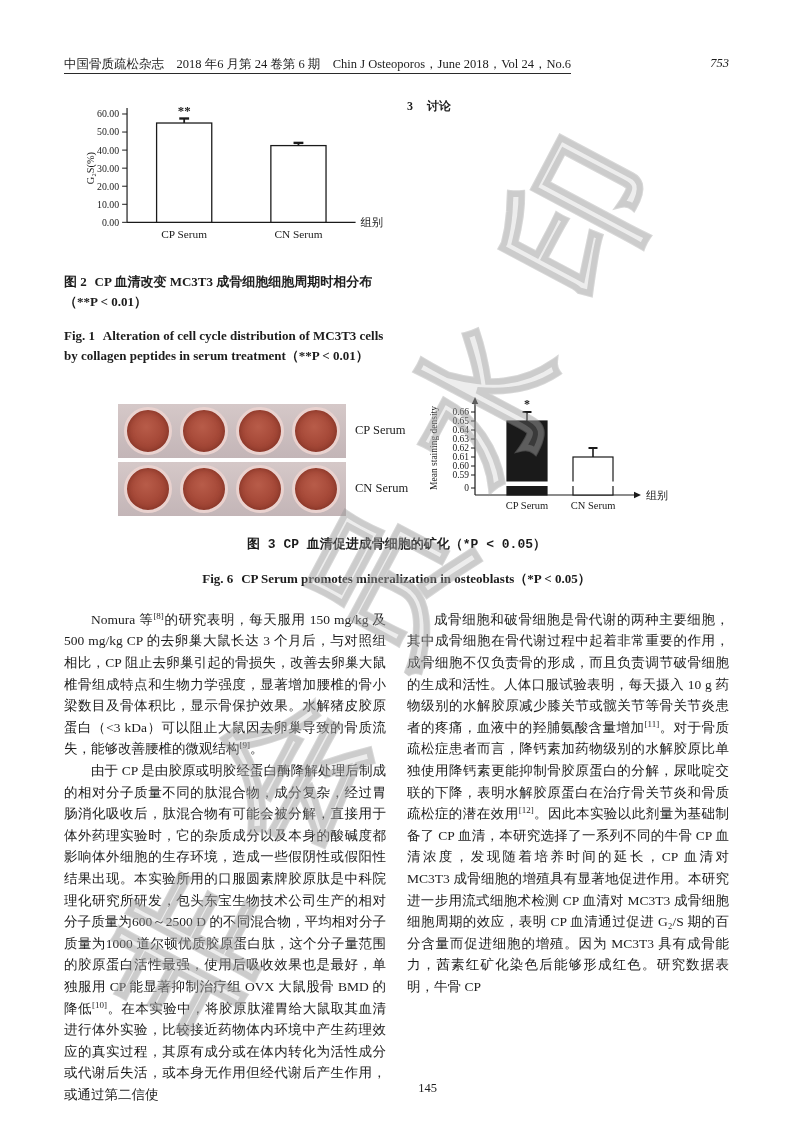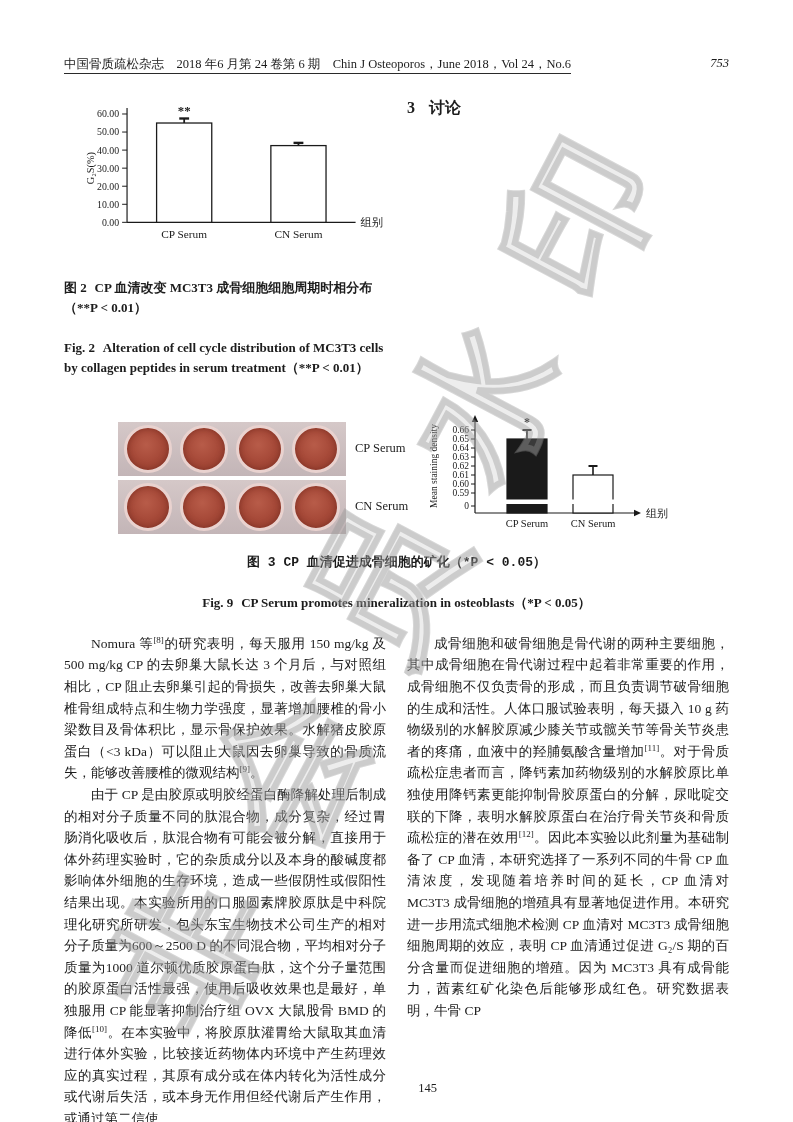--- a/index.html
+++ b/index.html
@@ -18,25 +18,25 @@
       -webkit-text-stroke:2px rgba(150,150,150,0.38);}
   
   .two-col{display:flex;gap:21px;}
   .col{width:322px;}
   .top-row{margin-top:22px;min-height:252px;}
   .body-row{margin-top:20px;justify-content:center;}
   p.body{margin:0;font-size:13.5px;line-height:1.6;text-align:justify;}
   p.indent{text-indent:2em;}
   sup{font-size:9px;line-height:0;}
   
-  .sec-h{font-size:16px;font-weight:bold;margin:2px 0 12px 0;}
+  .sec-h{font-size:12px;font-weight:bold;margin:2px 0 12px 0;}
   .sec-h .num{margin-right:14px;}
   
   .fig2-chart{display:block;margin:4px auto 10px auto;}
-  .cap{font-size:13px;line-height:1.55;margin:20px 0;}
+  .cap{font-size:13px;line-height:1.55;margin:14px 0;}
   .cap b{margin-right:0.6em;}
   .cap-bold{font-weight:bold;}
   .cap-center{text-align:center;}
   
   .fig3{margin-top:14px;}
   .fig3-flex{display:flex;justify-content:center;align-items:center;gap:6px;}
   .wellcol{display:flex;flex-direction:column;gap:4px;}
   .wellrow{display:flex;align-items:center;gap:9px;}
   .strip{display:flex;align-items:center;gap:8px;padding:3px 6px;
          background:linear-gradient(#d5c8c8,#c3b5b7);}
@@ -93,21 +93,21 @@
             <line x1="238" y1="46.08333333333333" x2="238" y2="43.33333333333334" stroke="#1a1a1a" stroke-width="1.8"></line>
             <line x1="233" y1="43.33333333333334" x2="243" y2="43.33333333333334" stroke="#1a1a1a" stroke-width="2.4"></line>
             <text x="238" y="140" text-anchor="middle" font-size="11.5" fill="#1a1a1a">CN Serum</text>
             <text x="301" y="128" font-size="11.5" fill="#1a1a1a">组别</text>
             <text x="30" y="69" text-anchor="middle" font-size="10.5" fill="#1a1a1a" transform="rotate(-90 30 69)">G₂S(%)</text>
           </svg>
         <p class="cap cap-bold">
           <b>图 2</b><span>CP 血清改变 MC3T3 成骨细胞细胞周期时相分布（**P &lt; 0.01）</span>
         </p>
         <p class="cap cap-bold">
-          <b>Fig. 2</b><span>Alteration of cell cycle distribution of MC3T3 cells by collagen peptides in serum treatment（**P &lt; 0.01）</span>
+          <b>Fig. 1</b><span>Alteration of cell cycle distribution of MC3T3 cells by collagen peptides in serum treatment（**P &lt; 0.01）</span>
         </p>
       </div>
       <div class="col">
         <div class="sec-h">
           <span class="num">3</span><span>讨论</span>
         </div>
       </div>
     </div>
 
     <div class="fig3">
@@ -166,21 +166,21 @@
             <line x1="46" y1="16.999999999999943" x2="50" y2="16.999999999999943" stroke="#1a1a1a" stroke-width="1"></line>
             <text x="44" y="19.999999999999943" text-anchor="end" font-size="9.5" fill="#1a1a1a">0.66</text>
             <text x="221" y="104" font-size="11" fill="#1a1a1a">组别</text>
             <text x="12" y="53" text-anchor="middle" font-size="9.5" fill="#1a1a1a" transform="rotate(-90 12 53)">Mean staining density</text>
           </svg>
       </div>
       <p class="cap cap-bold cap-center fig3-cap">
         <b>图 3</b><span>CP 血清促进成骨细胞的矿化（*P &lt; 0.05）</span>
       </p>
       <p class="cap cap-bold cap-center">
-        <b>Fig. 9</b><span>CP Serum promotes mineralization in osteoblasts（*P &lt; 0.05）</span>
+        <b>Fig. 6</b><span>CP Serum promotes mineralization in osteoblasts（*P &lt; 0.05）</span>
       </p>
     </div>
 
     <div class="two-col body-row">
       <div class="col">
         <p class="body indent cjk-para">Nomura 等<sup>[8]</sup>的研究表明，每天服用 150 mg/kg 及 500 mg/kg CP 的去卵巢大鼠长达 3 个月后，与对照组相比，CP 阻止去卵巢引起的骨损失，改善去卵巢大鼠椎骨组成特点和生物力学强度，显著增加腰椎的骨小梁数目及骨体积比，显示骨保护效果。水解猪皮胶原蛋白（&lt;3 kDa）可以阻止大鼠因去卵巢导致的骨质流失，能够改善腰椎的微观结构<sup>[9]</sup>。</p>
         <p class="body indent cjk-para">由于 CP 是由胶原或明胶经蛋白酶降解处理后制成的相对分子质量不同的肽混合物，成分复杂，经过胃肠消化吸收后，肽混合物有可能会被分解，直接用于体外药理实验时，它的杂质成分以及本身的酸碱度都影响体外细胞的生存环境，造成一些假阴性或假阳性结果出现。本实验所用的口服圆素牌胶原肽是中科院理化研究所研发，包头东宝生物技术公司生产的相对分子质量为600～2500 D 的不同混合物，平均相对分子质量为1000 道尔顿优质胶原蛋白肽，这个分子量范围的胶原蛋白活性最强，使用后吸收效果也是最好，单独服用 CP 能显著抑制治疗组 OVX 大鼠股骨 BMD 的降低<sup>[10]</sup>。在本实验中，将胶原肽灌胃给大鼠取其血清进行体外实验，比较接近药物体内环境中产生药理效应的真实过程，其原有成分或在体内转化为活性成分或代谢后失活，或本身无作用但经代谢后产生作用，或通过第二信使</p>
       </div>
       <div class="col">
         <p class="body indent cjk-para">成骨细胞和破骨细胞是骨代谢的两种主要细胞，其中成骨细胞在骨代谢过程中起着非常重要的作用，成骨细胞不仅负责骨的形成，而且负责调节破骨细胞的生成和活性。人体口服试验表明，每天摄入 10 g 药物级别的水解胶原减少膝关节或髋关节等骨关节炎患者的疼痛，血液中的羟脯氨酸含量增加<sup>[11]</sup>。对于骨质疏松症患者而言，降钙素加药物级别的水解胶原比单独使用降钙素更能抑制骨胶原蛋白的分解，尿吡啶交联的下降，表明水解胶原蛋白在治疗骨关节炎和骨质疏松症的潜在效用<sup>[12]</sup>。因此本实验以此剂量为基础制备了 CP 血清，本研究选择了一系列不同的牛骨 CP 血清浓度，发现随着培养时间的延长，CP 血清对 MC3T3 成骨细胞的增殖具有显著地促进作用。本研究进一步用流式细胞术检测 CP 血清对 MC3T3 成骨细胞细胞周期的效应，表明 CP 血清通过促进 G₂/S 期的百分含量而促进细胞的增殖。因为 MC3T3 具有成骨能力，茜素红矿化染色后能够形成红色。研究数据表明，牛骨 CP</p>

